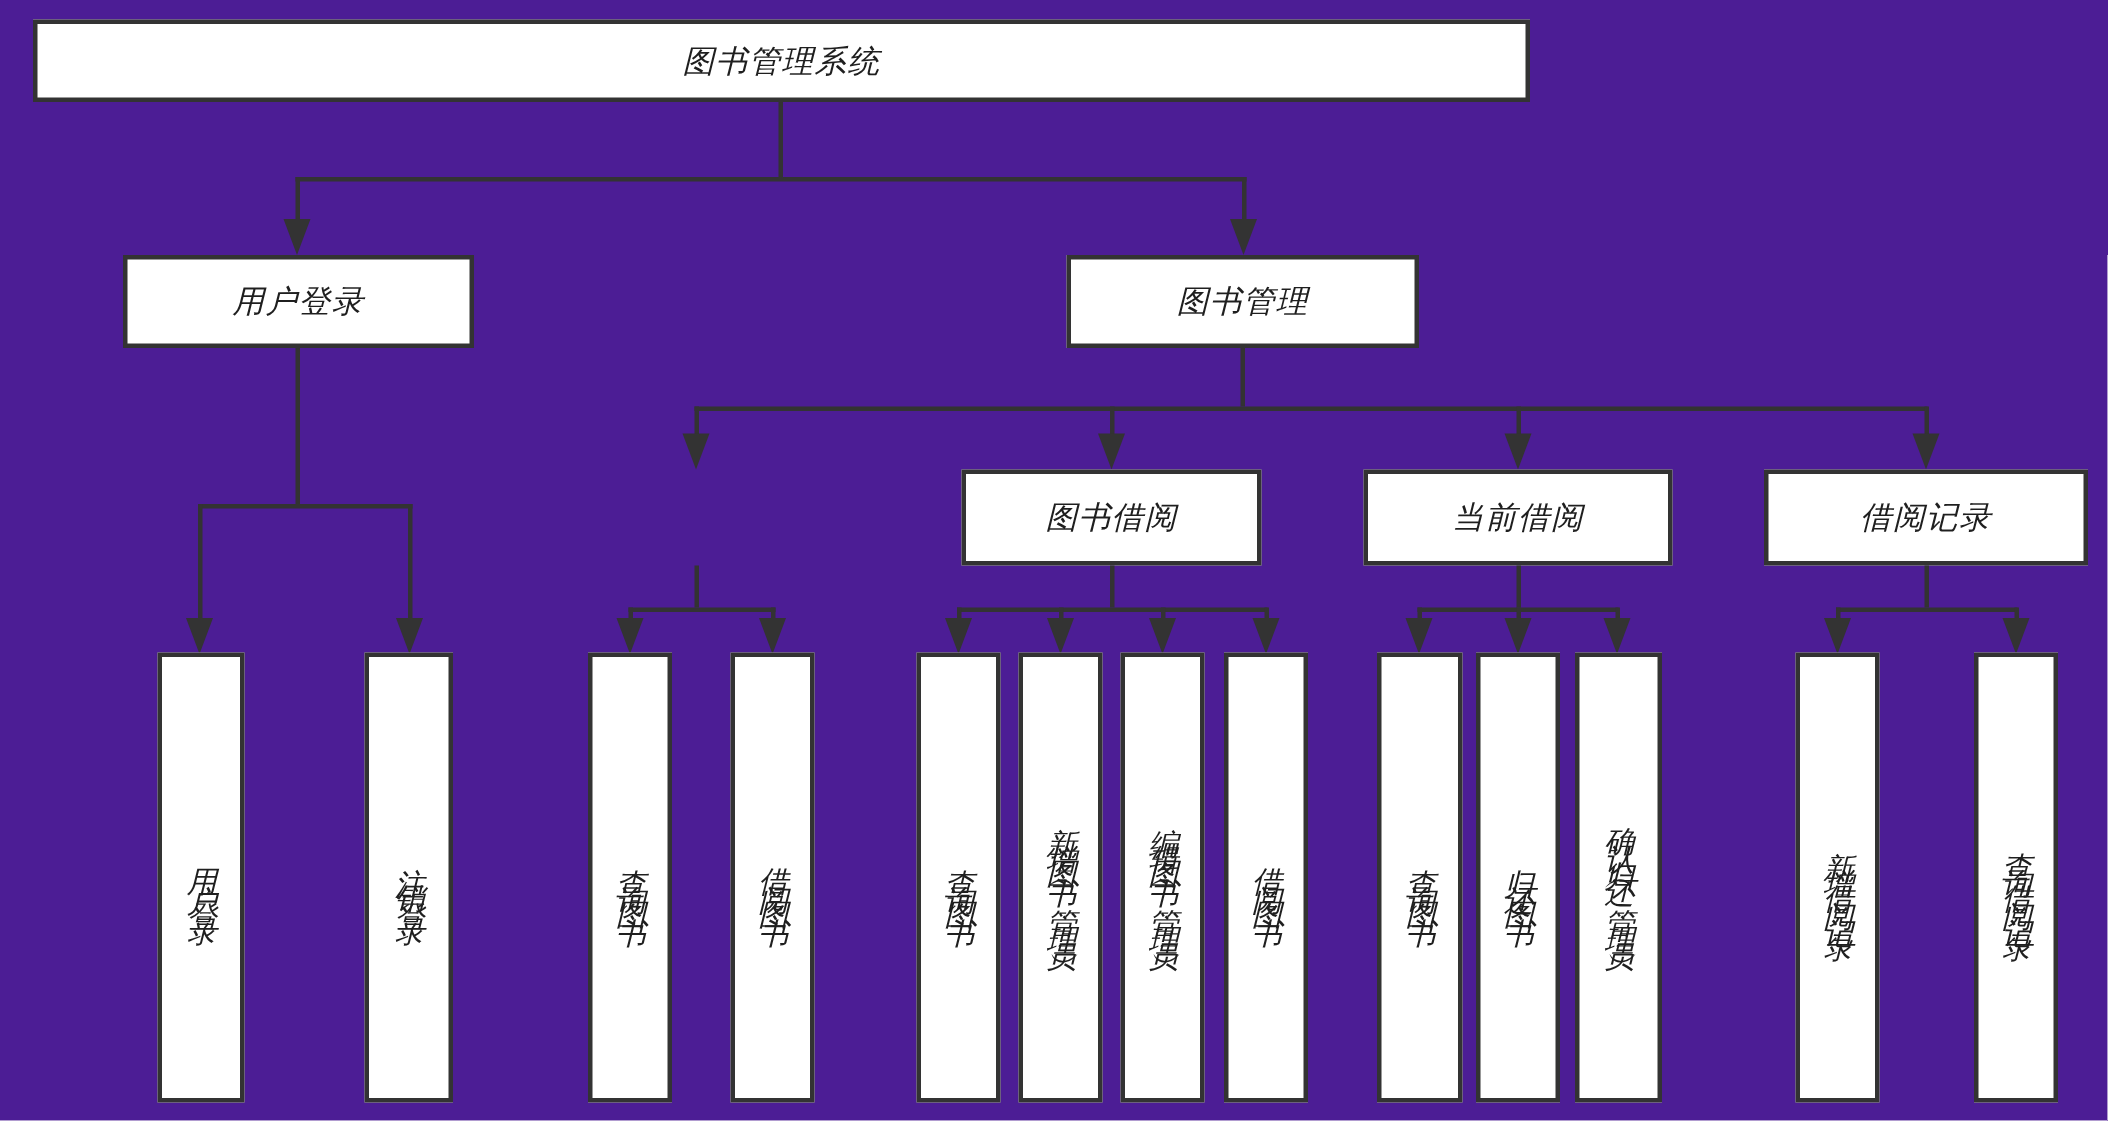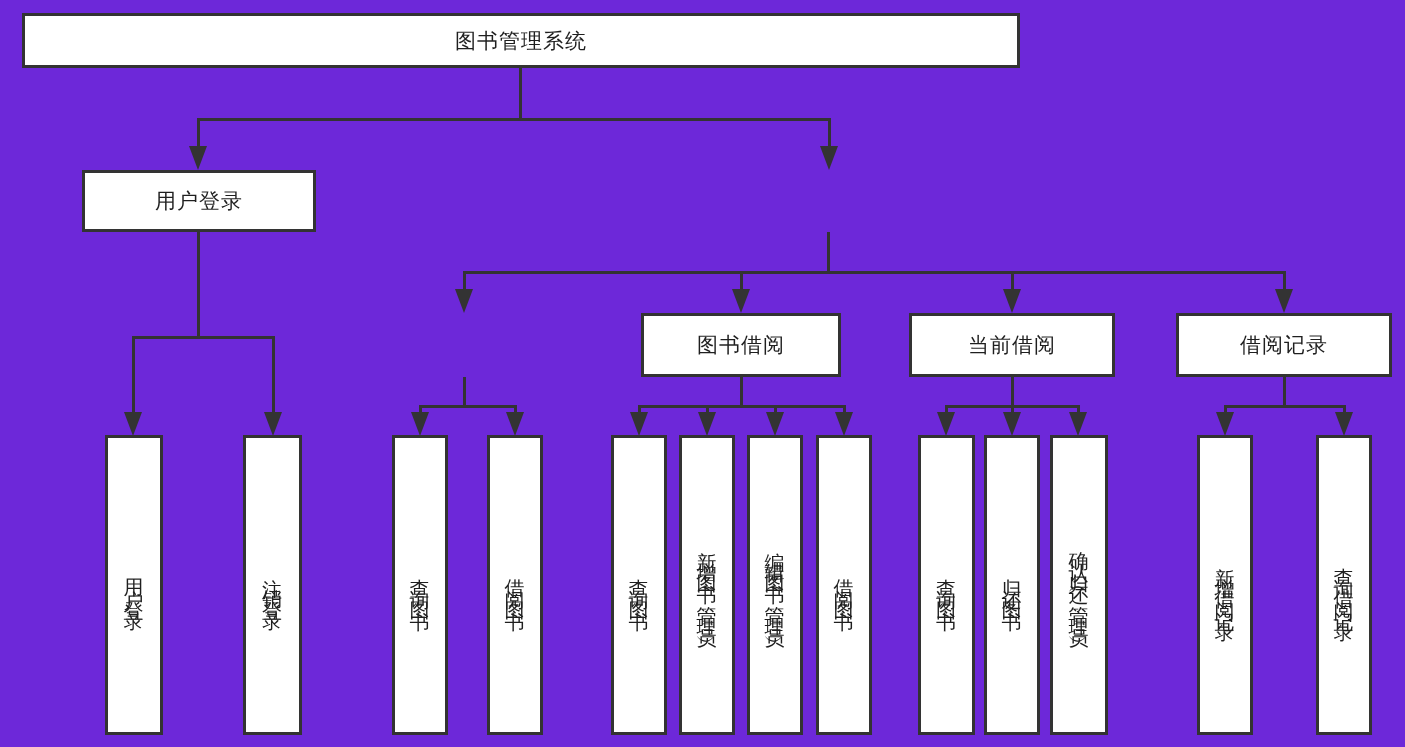--- a/index.html
+++ b/index.html
@@ -1,21 +1,22 @@
 <!DOCTYPE html>
 <html><head>
 <meta charset="utf-8">
 <style>
   html,body{margin:0;padding:0;background:#ffffff;}
   #canvas{
     position:relative;
     width:1405px;height:747px;
-    background:#6d28d9;
+    background:#4c1d95;
     font-family:"Liberation Sans","DejaVu Sans",sans-serif;
     overflow:hidden;
+    font-style:italic;
   }
   .box{
     position:absolute;
     box-sizing:border-box;
     border:3px solid #333333;
     background:#ffffff;
     display:flex;
     align-items:center;
     justify-content:center;
     color:#1f1f1f;
@@ -59,20 +60,23 @@
 
   <div class="vline" style="left:519px;top:68px;width:3px;height:50px;"></div>
   <div class="hline" style="left:197px;top:118px;width:634px;height:3px;"></div>
   <div class="vline" style="left:197px;top:118px;width:3px;height:32px;"></div>
   <div class="arrowhead" style="left:189px;top:146px;"></div>
   <div class="vline" style="left:828px;top:118px;width:3px;height:32px;"></div>
   <div class="arrowhead" style="left:820px;top:146px;"></div>
 
   <div class="box" style="left:82px;top:170px;width:234px;height:62px;">
     <span>用户登录</span>
+  </div>
+  <div class="box" style="left:711px;top:170px;width:235px;height:62px;">
+    <span>图书管理</span>
   </div>
 
   <div class="vline" style="left:197px;top:232px;width:3px;height:104px;"></div>
   <div class="hline" style="left:132px;top:336px;width:143px;height:3px;"></div>
   <div class="vline" style="left:132px;top:336px;width:3px;height:78px;"></div>
   <div class="arrowhead" style="left:124px;top:412px;"></div>
   <div class="vline" style="left:272px;top:336px;width:3px;height:78px;"></div>
   <div class="arrowhead" style="left:264px;top:412px;"></div>
 
   <div class="vline" style="left:827px;top:232px;width:3px;height:39px;"></div>

